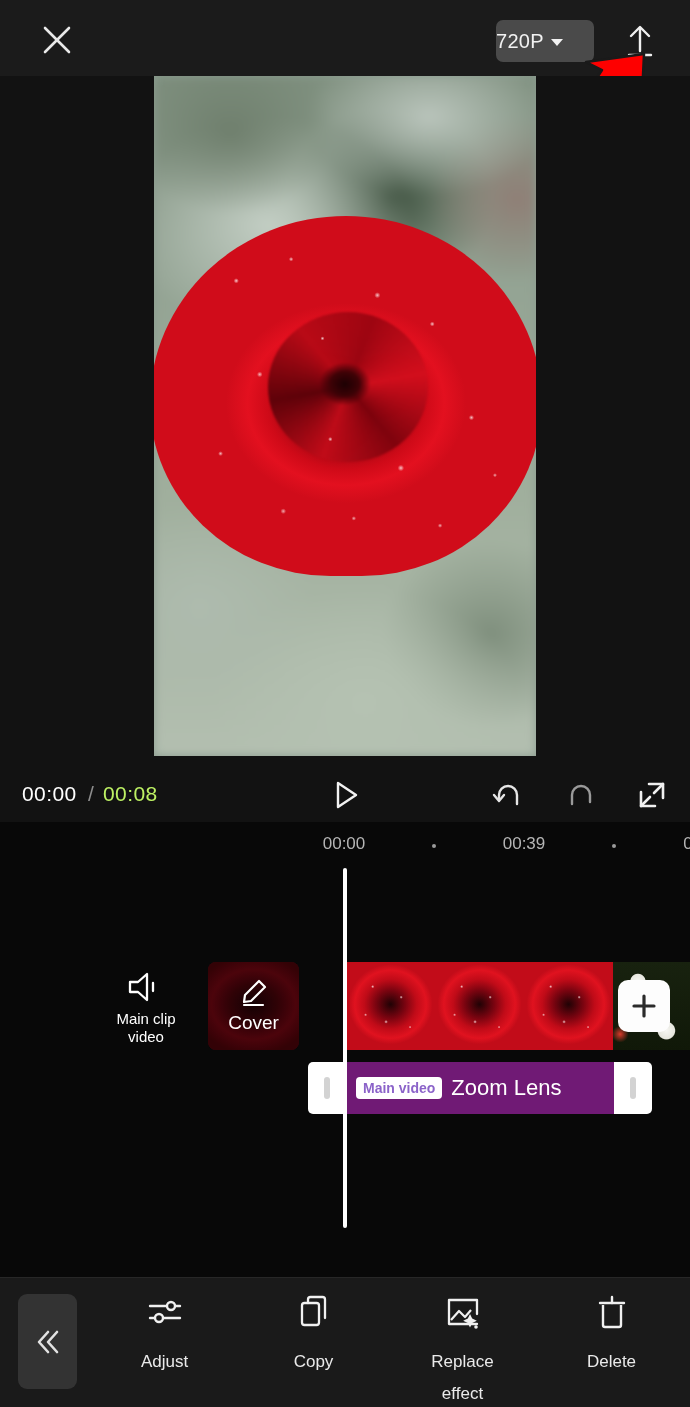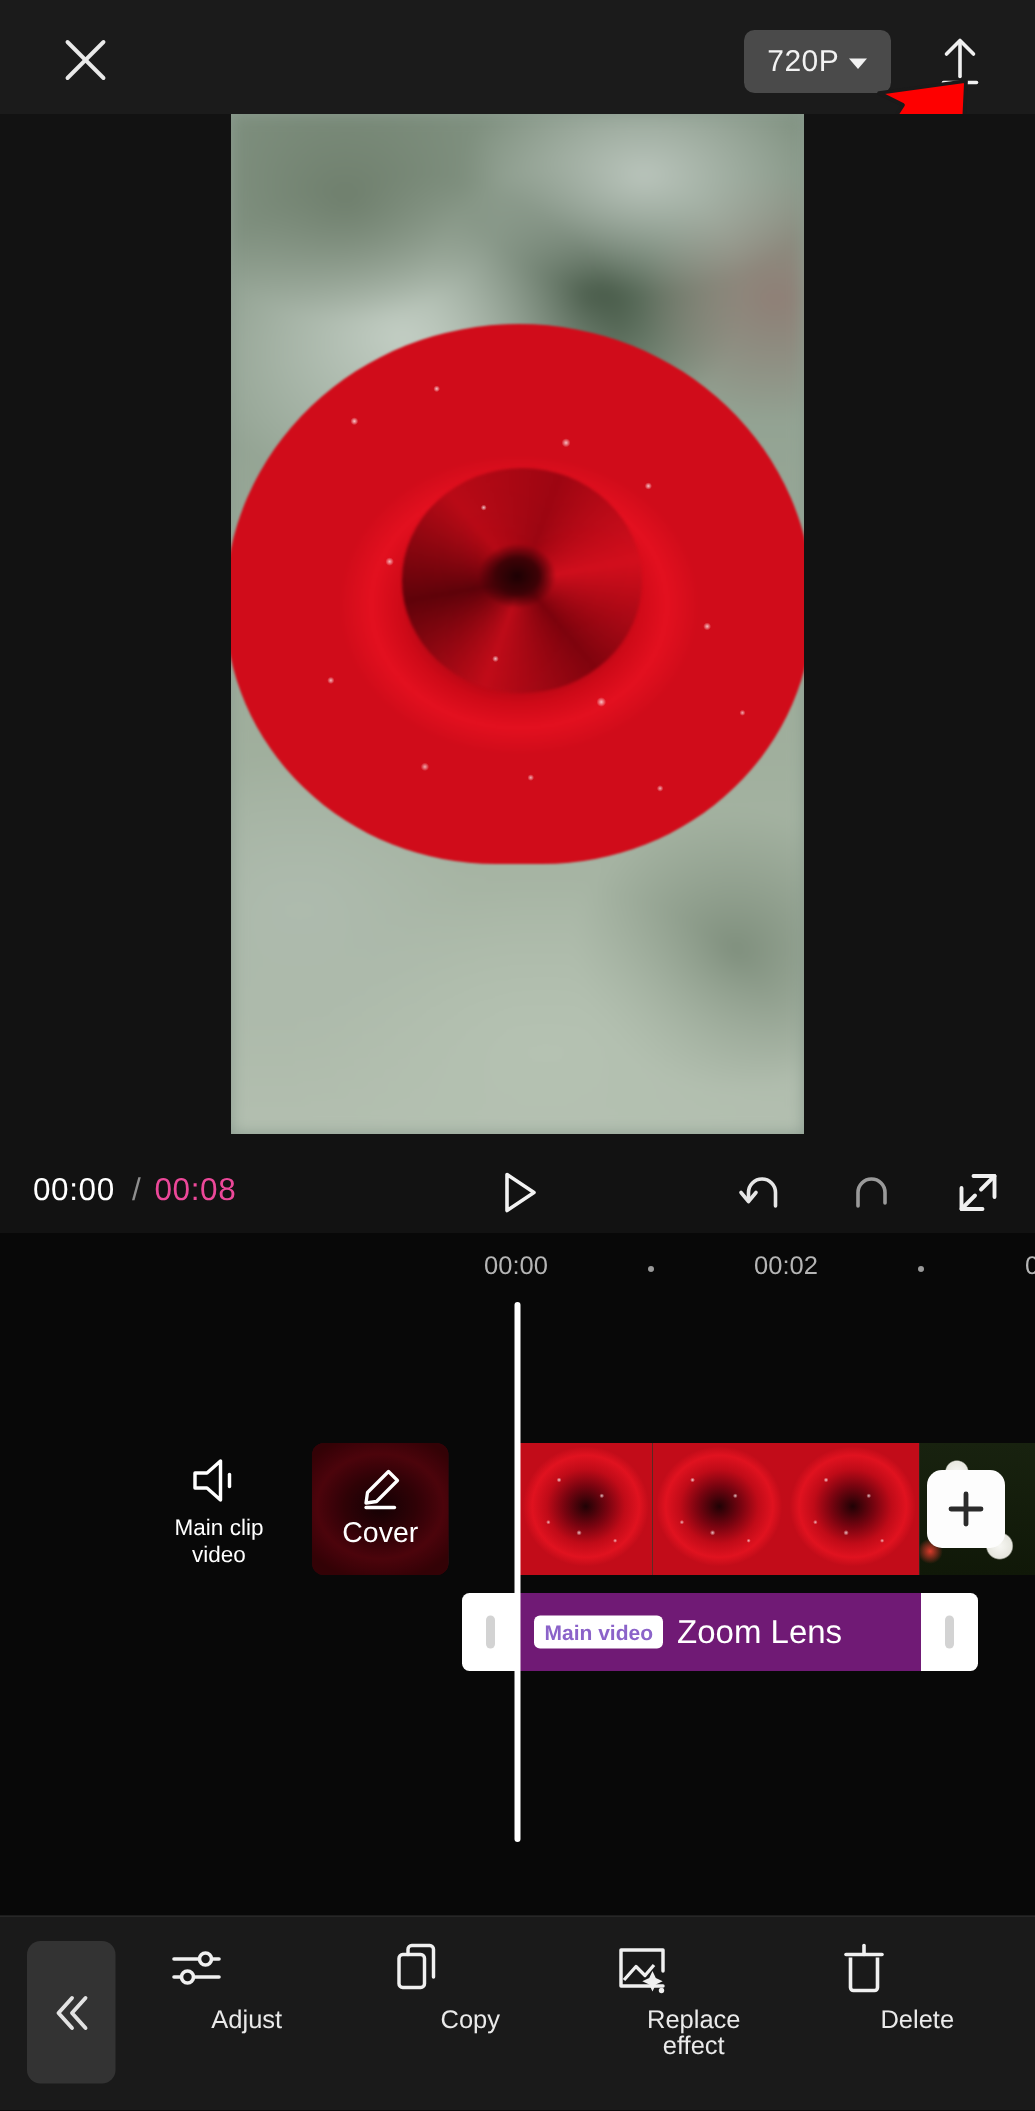--- a/index.html
+++ b/index.html
@@ -24,21 +24,21 @@
   .close-btn {
     position: absolute; left: 35px; top: 19px;
     width: 44px; height: 42px;
     display: flex; align-items: center; justify-content: center;
   }
   .res-pill {
     position: absolute; left: 496px; top: 20px;
     width: 98px; height: 42px;
     background: #4a4a4a;
     border-radius: 7px;
-    display: flex; align-items: center; justify-content: center;
+    display: flex; align-items: center; 
     gap: 7px;
   }
   .res-pill .label {
     color: #f2f2f2; font-size: 20px; letter-spacing: .3px;
   }
   .caret-down {
     width: 0; height: 0;
     border-left: 6px solid transparent;
     border-right: 6px solid transparent;
     border-top: 7px solid #f2f2f2;
@@ -136,21 +136,21 @@
   .time-cur {
     position: absolute; left: 22px; top: 16px;
     color: #ffffff; font-size: 21px; letter-spacing: .4px;
   }
   .time-sep {
     position: absolute; left: 88px; top: 16px;
     color: #8e8e8e; font-size: 21px;
   }
   .time-total {
     position: absolute; left: 103px; top: 16px;
-    color: #ec4899; font-size: 21px; letter-spacing: .4px;
+    color: #bef264; font-size: 21px; letter-spacing: .4px;
   }
   .play-btn {
     position: absolute; left: 327px; top: 10px;
     width: 38px; height: 38px;
     display: flex; align-items: center; justify-content: center;
   }
   .undo-btn { position: absolute; left: 489px; top: 10px; width: 38px; height: 38px; display:flex; align-items:center; justify-content:center;}
   .redo-btn { position: absolute; left: 562px; top: 10px; width: 38px; height: 38px; display:flex; align-items:center; justify-content:center;}
   .full-btn { position: absolute; left: 633px; top: 10px; width: 38px; height: 38px; display:flex; align-items:center; justify-content:center;}
 
@@ -308,21 +308,21 @@
     border-radius: 9px;
     display: flex; align-items: center; justify-content: center;
   }
   .tools {
     position: absolute; left: 90px; top: 16px;
     width: 596px; height: 110px;
     display: flex; align-items: flex-start; justify-content: space-around;
   }
   .tool {
     width: 110px;
-    display: flex; flex-direction: column; gap: 4px;
+    display: flex; flex-direction: column; align-items: center; gap: 19px;
   }
   .tool .lbl {
     color: #eaeaea; font-size: 17px; line-height: 21px; text-align: center;
   }
   svg { display: block; }
 </style>
 </head>
 <body>
 
 <div class="app">
@@ -395,21 +395,21 @@
         <line x1="26" y1="4" x2="17" y2="13" stroke="#f0f0f0" stroke-width="2.6" stroke-linecap="round"></line>
         <line x1="4" y1="26" x2="13" y2="17" stroke="#f0f0f0" stroke-width="2.6" stroke-linecap="round"></line>
       </svg>
     </div>
   </div>
 
   <div class="timeline">
     <div class="ruler">
       <span class="tick-label" style="left:344px">00:00</span>
       <span class="tick-dot" style="left:434px"></span>
-      <span class="tick-label" style="left:524px">00:02</span>
+      <span class="tick-label" style="left:524px">00:39</span>
       <span class="tick-dot" style="left:614px"></span>
       <span class="tick-label" style="left:688px">0</span>
     </div>
 
     <div class="mute-btn">
       <svg width="40" height="34" viewBox="0 0 40 34">
         <path d="M4 12 L12 12 L21 4 L21 30 L12 22 L4 22 Z" fill="none" stroke="#ffffff" stroke-width="2.3" stroke-linejoin="round"></path>
         <line x1="27" y1="13" x2="27" y2="21" stroke="#ffffff" stroke-width="2.3" stroke-linecap="round"></line>
       </svg>
       <span class="txt">Main clip</span>

